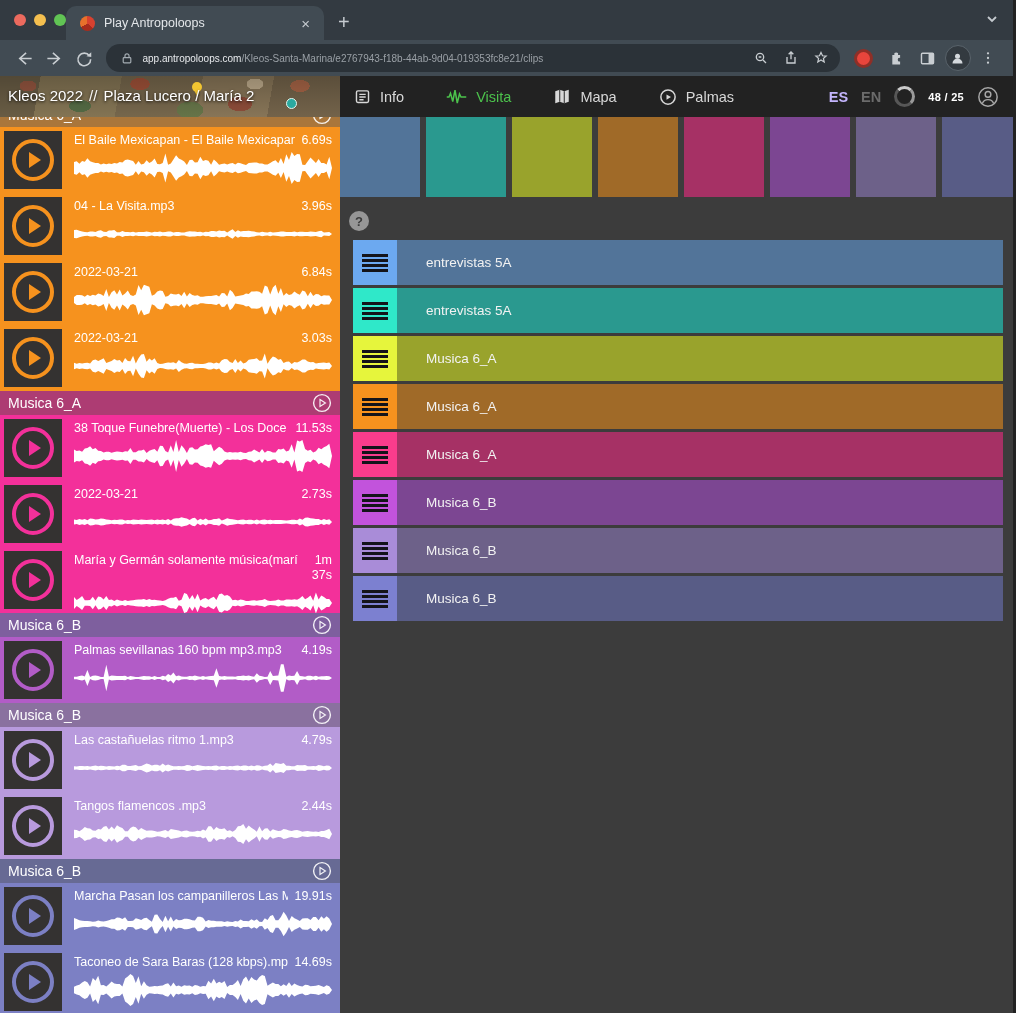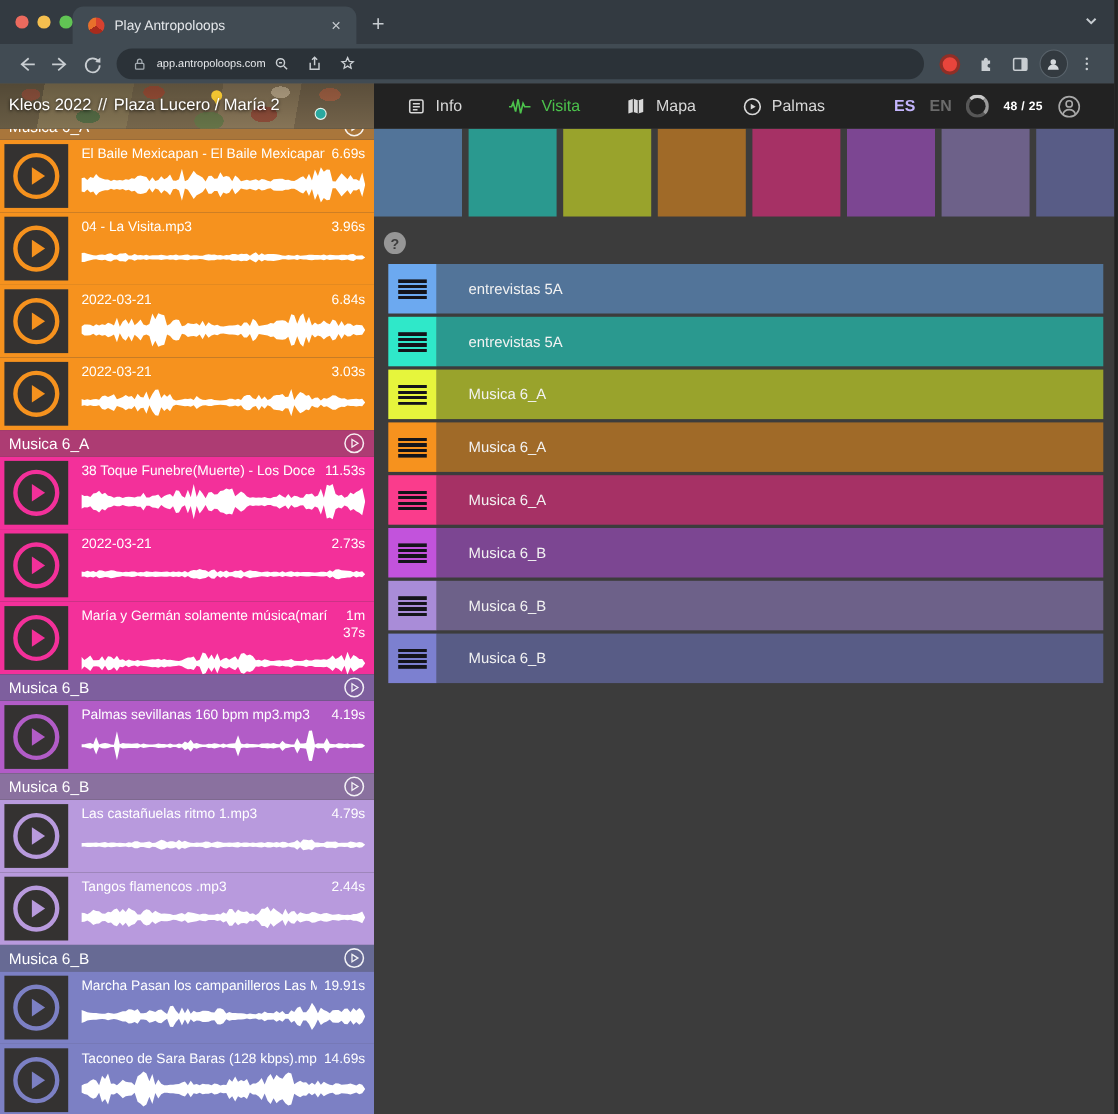--- a/index.html
+++ b/index.html
@@ -44,21 +44,21 @@
       radial-gradient(22px 14px at 190px 34px,#6B7A4C 60%,transparent 61%),
       radial-gradient(14px 9px at 255px 8px,#C8B493 60%,transparent 61%),
       linear-gradient(100deg,#6E6148 0 40px,#8A7A58 40px 120px,#7C6C50 120px 200px,#8E7B5C 200px 270px,#79684E 270px 340px);}
   .photo::after{content:"";position:absolute;inset:0;background:linear-gradient(180deg,rgba(0,0,0,.25),rgba(0,0,0,.05));}
   .pin{position:absolute;left:192px;top:6px;width:10px;height:10px;border-radius:50%;background:#F2C531;z-index:2;}
   .pin::after{content:"";position:absolute;left:2px;top:8px;border-left:3px solid transparent;border-right:3px solid transparent;border-top:6px solid #F2C531;}
   .dotmark{position:absolute;left:286px;top:22px;width:9px;height:9px;border-radius:50%;background:#2AA9A0;border:1.5px solid #E8F5F0;z-index:2;}
   .breadcrumb{position:absolute;left:8px;top:11px;z-index:3;color:#fff;font-size:15px;white-space:nowrap;
               text-shadow:0 1px 3px rgba(0,0,0,.85);text-align:center;}
   .bsep{margin:0 6px;opacity:.95;}
-  .appnav{flex:1;background:#222;display:flex;align-items:center;padding:0 30px;}
+  .appnav{flex:1;background:#222;display:flex;align-items:center;padding:0 14px;}
   .navitem{display:flex;align-items:center;gap:9px;color:#D8D8D8;font-size:14.5px;margin-right:42px;}
   .navitem.active{color:var(--accent,#4CC24C);}
   .navright{margin-left:auto;display:flex;align-items:center;gap:13px;}
   .lang-active{color:#c4b5fd;font-weight:bold;font-size:14.5px;}
   .lang-inactive{color:#6B6B6B;font-weight:bold;font-size:14.5px;}
   .spinner{width:15px;height:15px;border-radius:50%;border:3px solid #575757;
            border-top-color:#C9C9C9;border-right-color:#9A9A9A;}
   .counter{color:#FFF;font-size:11px;font-weight:bold;letter-spacing:.3px;}
 
   
@@ -139,20 +139,21 @@
         </svg>
     </span>
     <div class="omnibox">
       <span class="obicon" style="margin-left:-6px">
         <svg width="14" height="15" viewBox="0 0 24 24" fill="none" stroke="#A5ADB3" stroke-width="2">
             <rect x="5.5" y="10.5" width="13" height="9" rx="1.5"></rect>
             <path d="M8.5 10.5V7.5a3.5 3.5 0 0 1 7 0v3"></path>
           </svg>
       </span>
       <span class="urlhost">app.antropoloops.com</span>
+      <span class="urlpath">/Kleos-Santa-Marina/e2767943-f18b-44ab-9d04-019353fc8e21/clips</span>
       <span class="obicon">
         <svg width="16" height="16" viewBox="0 0 24 24" fill="none" stroke="currentColor" stroke-width="2">
             <circle cx="10.5" cy="10.5" r="5.5"></circle>
             <path d="M15 15l4.5 4.5M8.5 10.5h4"></path>
           </svg>
       </span>
       <span class="obicon">
         <svg width="16" height="16" viewBox="0 0 24 24" fill="none" stroke="currentColor" stroke-width="2">
             <path d="M12 14V3.5M8.5 6.5L12 3l3.5 3.5"></path>
             <path d="M6 10.5v9h12v-9"></path>

